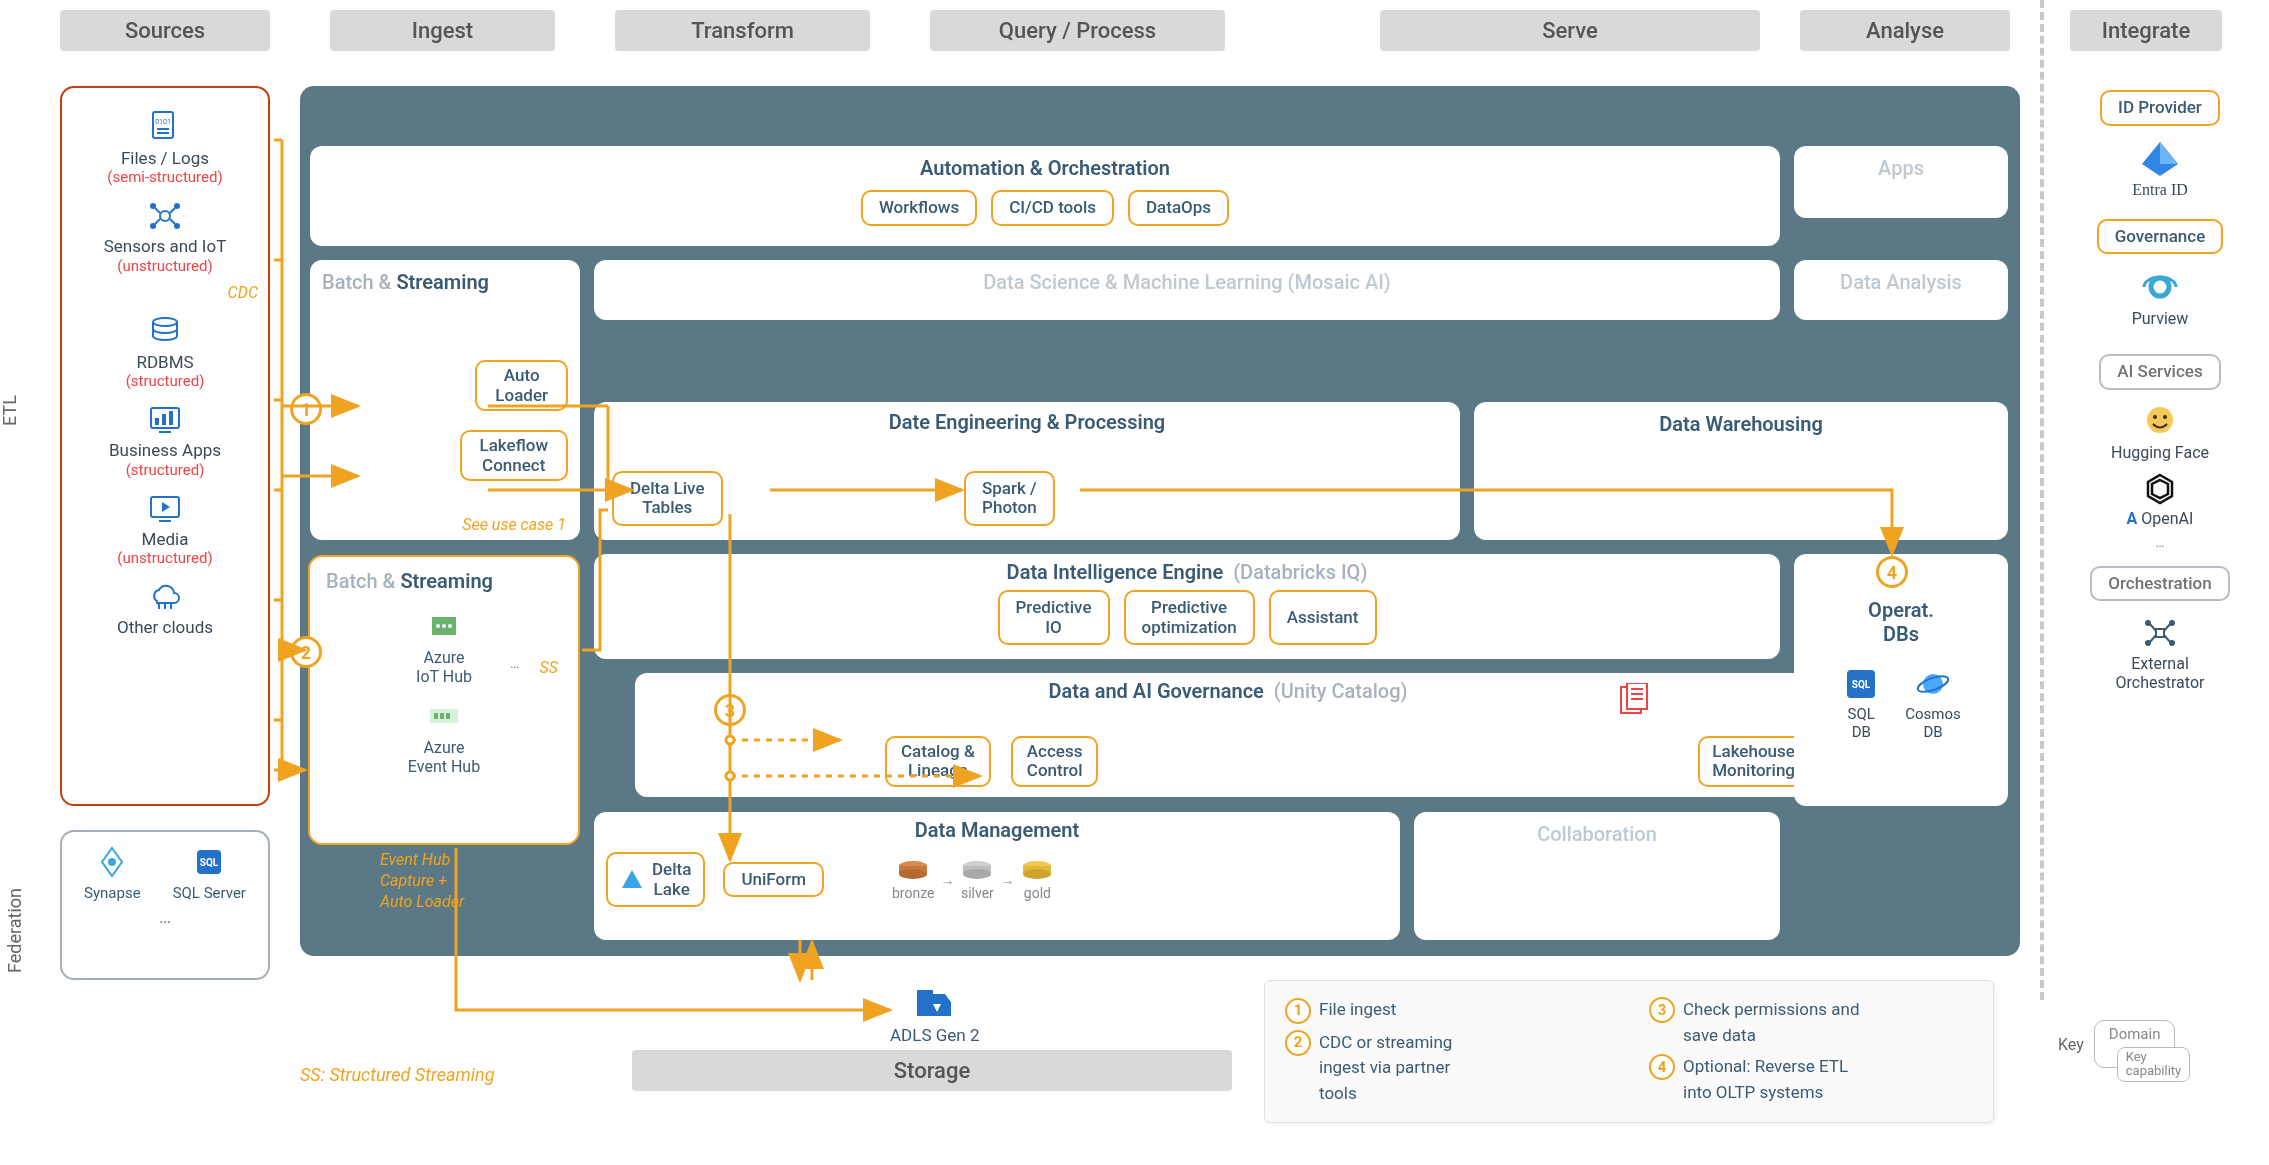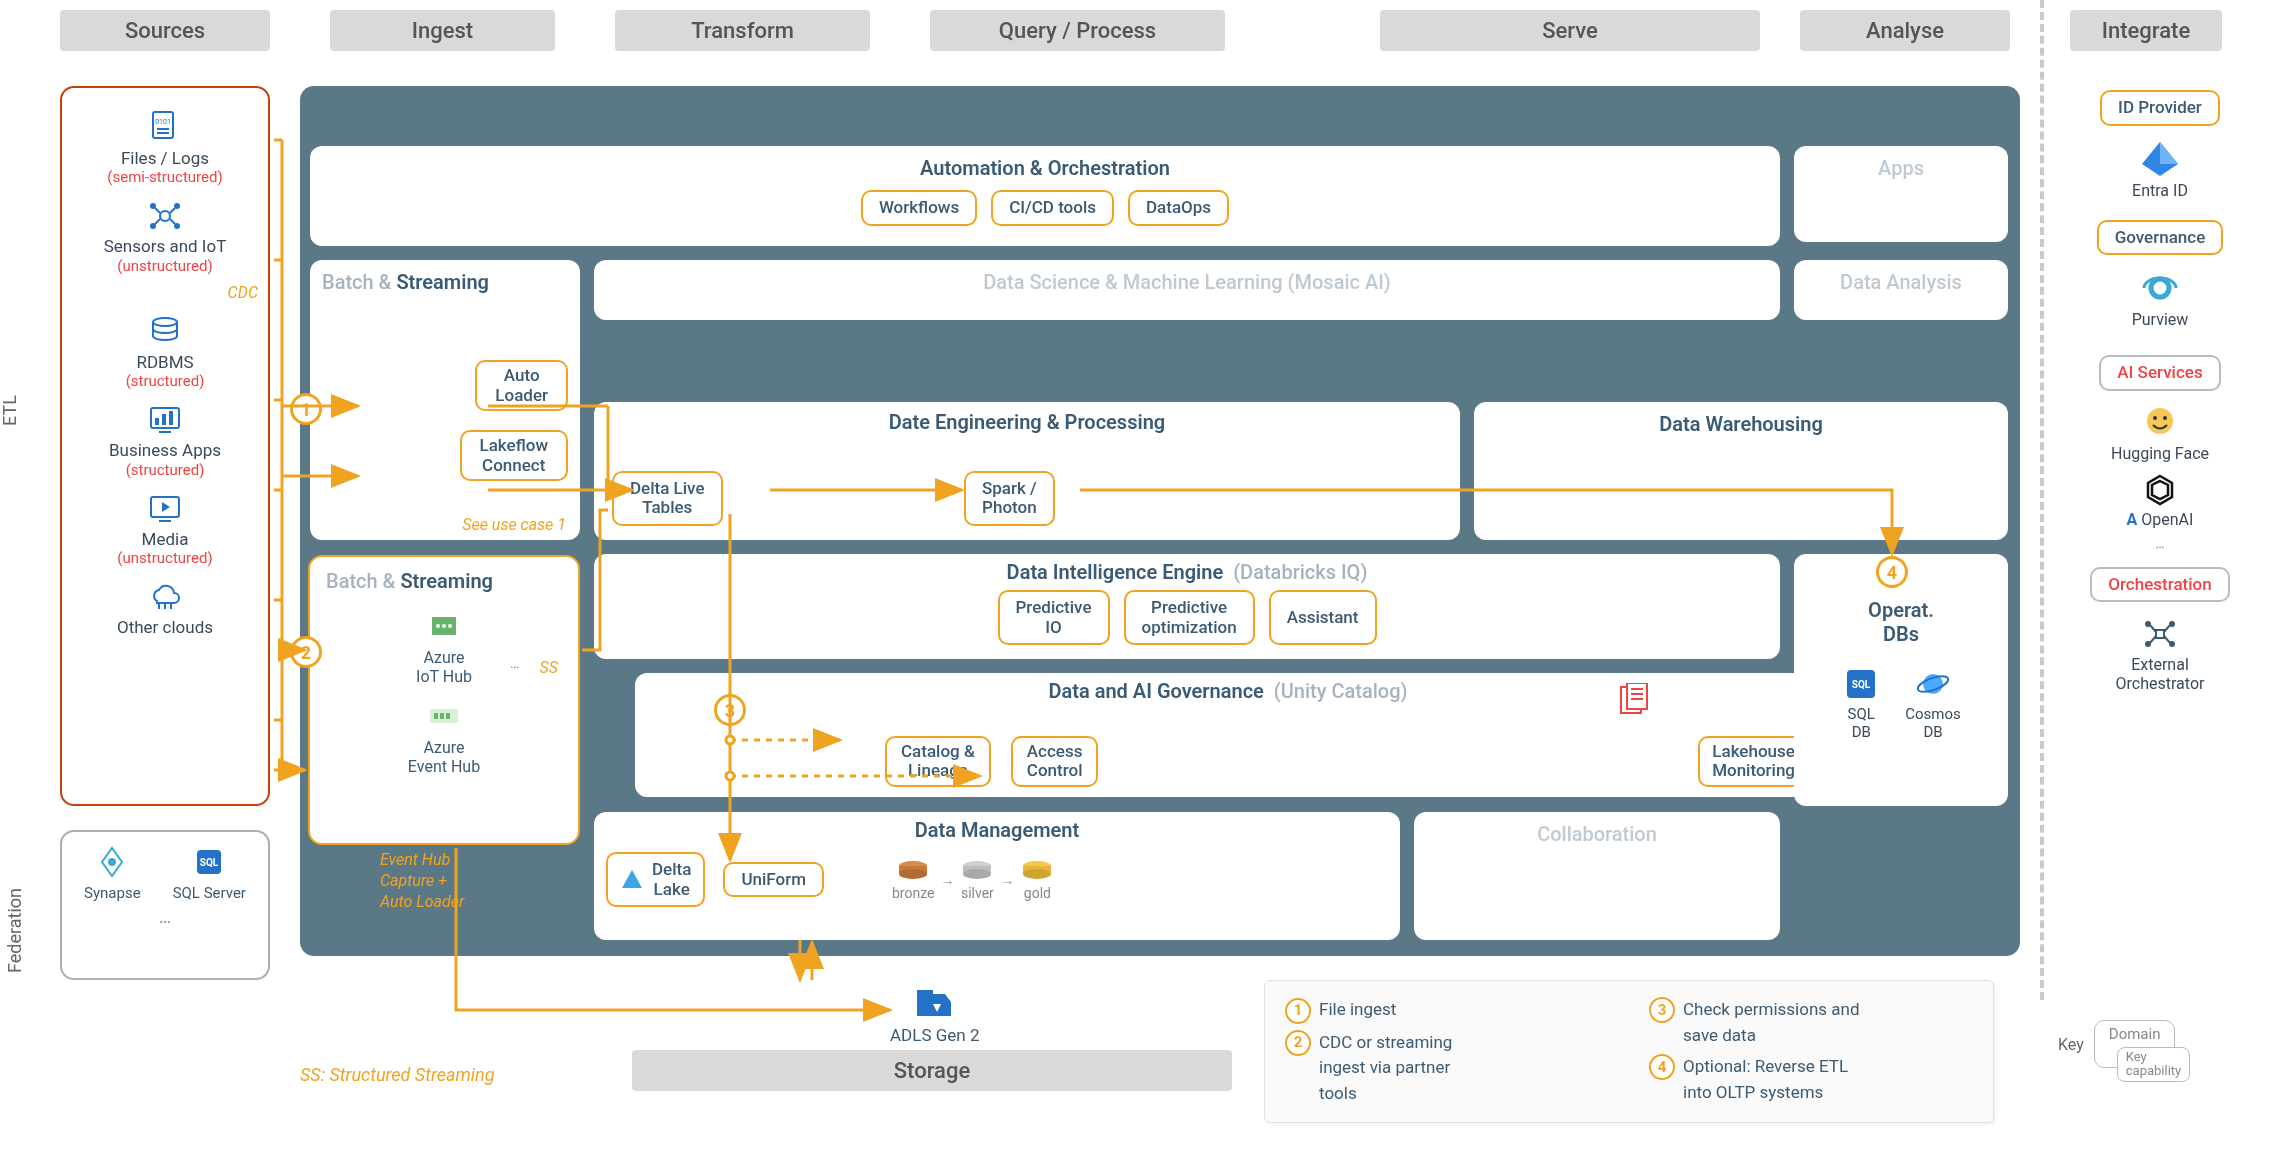--- a/index.html
+++ b/index.html
@@ -60,21 +60,21 @@
   }
   .section-title { color:#3b5b75; font-weight:600; font-size:20px; text-align:center; }
   .section-title .muted { color:#a6b3bf; font-weight:500; }
   .section-title-muted { color:#bfc9d1; font-weight:500; font-size:20px; text-align:center; }
   .chips { display:flex; gap:14px; justify-content:center; margin-top:10px; flex-wrap:wrap;}
   .chip {
     border:2px solid #f0a321; color:#3b5b75; background:#fff;
     border-radius:10px; padding:6px 16px; font-size:17px; text-align:center;
     font-weight:500; display:inline-flex; align-items:center; justify-content:center;
   }
-  .chip-grey { border:2px solid #b6bcc2; color:#ef4444; }
+  .chip-grey { border:2px solid #b6bcc2; color:#737373; }
   .chip-text { line-height:1.15; }
   .orange-text { color:#f0a321; font-style:italic; font-size:16px; }
   .num-badge {
     width:32px; height:32px; border:3px solid #f0a321; border-radius:50%;
     display:inline-flex; align-items:center; justify-content:center;
     color:#f0a321; font-weight:700; font-size:18px; background:#fff;
   }
   .federation-box {
     border:2px solid #a5b0bb; border-radius:14px; background:#fff;
     padding:12px 6px; text-align:center;
@@ -226,21 +226,21 @@
         </span>
       <span class="chip">
           <span class="chip-text">CI/CD tools</span>
         </span>
       <span class="chip">
           <span class="chip-text">DataOps</span>
         </span>
     </div>
   </div>
 
-  <div class="white-card" style="left:1494px; top:60px; width:214px; height:96px;">
+  <div class="white-card" style="left:1494px; top:60px; width:214px; height:72px;">
     <div class="section-title-muted">Apps</div>
   </div>
 
   <div class="white-card" style="left:10px; top:174px; width:270px; height:280px;">
     <div class="section-title" style="text-align:left;">
       <span class="muted">Batch &amp; </span><span>Streaming</span>
     </div>
     <div style="position:absolute; right:12px; top:100px;">
       <span class="chip" style="padding:4px 18px;">
           <span class="chip-text" style="white-space:pre;">Auto
@@ -518,21 +518,21 @@
 
 <div class="integrate-col">
   <span class="chip" style="margin-top:4px;">
       <span class="chip-text">ID Provider</span>
     </span>
   <div style="margin-top:14px;">
     <svg width="44" height="38" viewBox="0 0 44 38">
         <polygon points="22,2 40,24 22,36 4,24" fill="#2f86e4"></polygon>
         <polygon points="22,2 40,24 22,24" fill="#6fb5f5"></polygon>
       </svg>
-    <div style="font-size:16px;">Entra ID</div>
+    <div style="font-size:16px;font-family:Liberation Serif, serif;">Entra ID</div>
   </div>
   <span class="chip" style="margin-top:20px;">
       <span class="chip-text">Governance</span>
     </span>
   <div style="margin-top:14px;">
     <svg width="44" height="38" viewBox="0 0 44 38">
         <circle cx="22" cy="19" r="9" fill="none" stroke="#3ba7d9" stroke-width="5"></circle>
         <path d="M6 19 a16 10 0 0 1 32 0" fill="none" stroke="#3ba7d9" stroke-width="3"></path>
       </svg>
     <div style="font-size:16px;">Purview</div>

